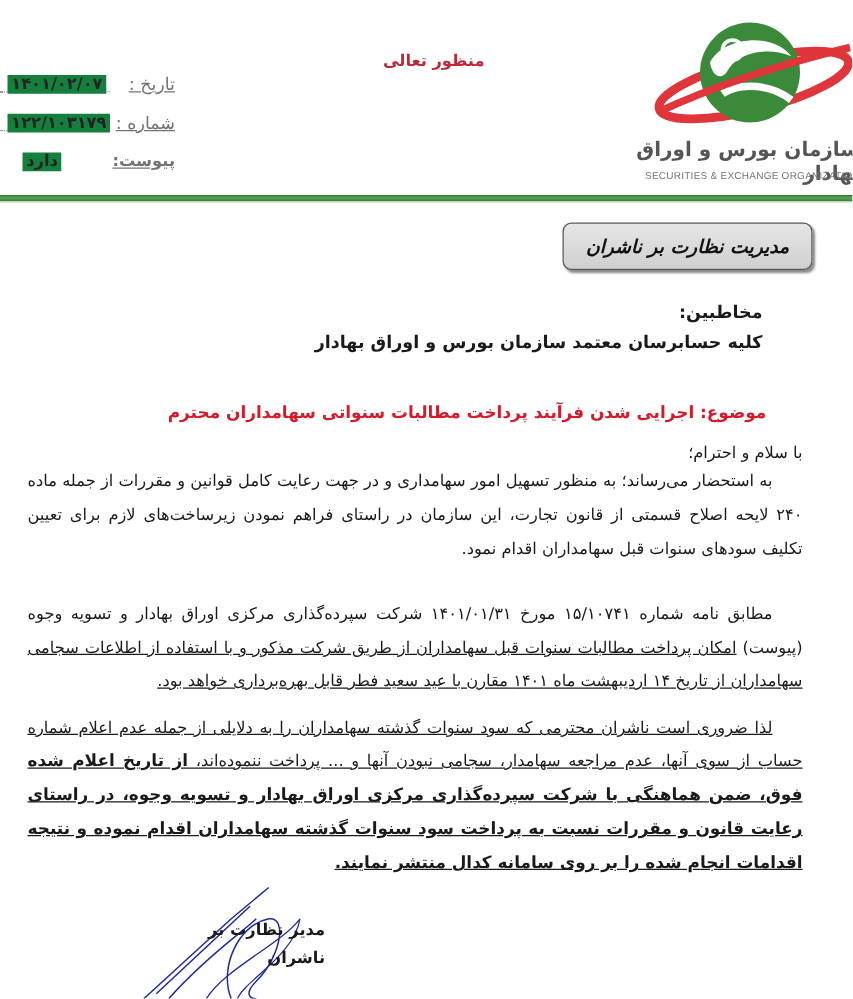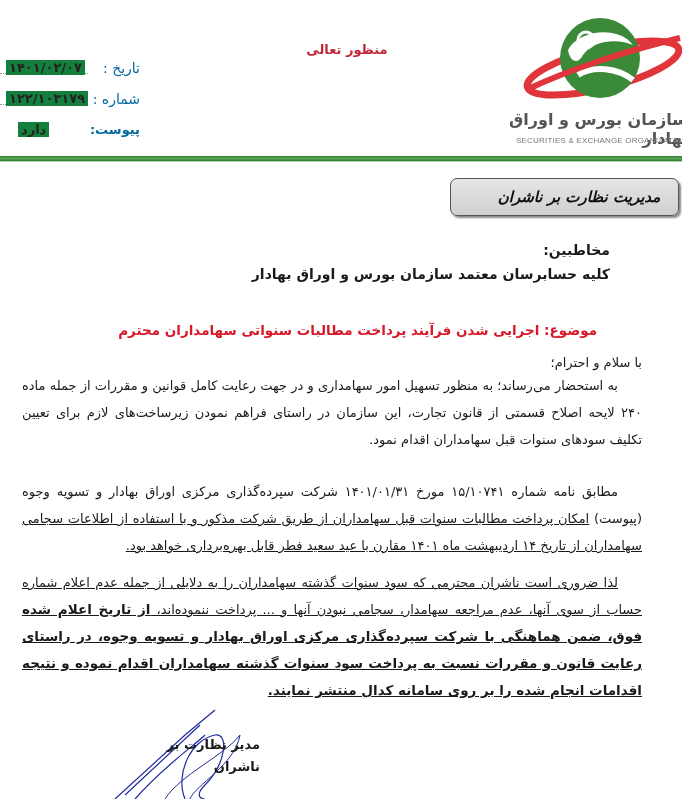--- a/index.html
+++ b/index.html
@@ -5,43 +5,43 @@
   html, body { margin: 0; padding: 0; }
   body {
     width: 682px; height: 799px; background: #ffffff; position: relative; overflow: hidden;
     font-family: "DejaVu Sans", sans-serif; color: #1a1a1a;
   }
   .abs { position: absolute; }
 
   
   .bismillah { top: 42px; left: 282px; width: 130px; text-align: center; color: #c0283a; font-weight: bold; font-size: 13px; direction: rtl; }
   .meta-row { position: absolute; left: 0; width: 150px; height: 22px; direction: rtl; }
-  .meta-label { position: absolute; right: 10px; color: #0369a1; font-size: 14px; white-space: nowrap; }
+  .meta-label { position: absolute; right: 10px; color: #737373; font-size: 14px; white-space: nowrap; text-decoration: underline; }
   .meta-dots { position: absolute; right: 62px; left: 0; top: 13px; border-bottom: 1px dotted #999; }
   .meta-value { position: absolute; left: 6px; top: 0; background: #15803d; padding: 0 3px; font-weight: bold; font-size: 13px; color: #222; direction: ltr; }
   .meta-label.bold { font-weight: bold; font-size: 13px; }
 
   
   .logo { top: 10px; left: 508px; width: 174px; height: 140px; }
   .logo-text-fa { position: absolute; top: 100px; left: 0; width: 180px; text-align: right; font-size: 16px; color: #555; direction: rtl; letter-spacing: 1px; font-weight: bold;}
   .logo-text-en { position: absolute; top: 126px; left: 0; width: 180px; text-align: right; font-size: 8px; color: #777; letter-spacing: 0.2px; white-space: nowrap; font-family: "Liberation Sans", sans-serif;}
 
   
   .divider { top: 156px; left: 0; width: 682px; height: 5px; background: linear-gradient(#2f7a2f, #5aa55a 50%, #2f7a2f); border-bottom: 1px solid #b5d6b5; }
 
   
   .dept-box {
     top: 178px; left: 450px; width: 198px; height: 36px; border: 1.5px solid #555; border-radius: 7px;
     background: linear-gradient(#e6e6e6, #cfcfcf); box-shadow: 2px 2px 2px #888; text-align: center;
-    font-weight: bold; font-style: italic; font-size: 15px; line-height: 36px; direction: rtl; color: #111; padding-left: 29px;
+    font-weight: bold; font-style: italic; font-size: 15px; line-height: 36px; direction: rtl; color: #111;
   }
 
   
   .addressees { top: 238px; right: 72px; direction: rtl; text-align: right; font-weight: bold; font-size: 14px; line-height: 24px; }
-  .subject { top: 322px; right: 85px; direction: rtl; text-align: right; font-weight: bold; font-size: 13.5px; color: #d7192a; white-space: nowrap;}
+  .subject { top: 322px; right: 69px; direction: rtl; text-align: right; font-weight: bold; font-size: 13.5px; color: #d7192a; white-space: nowrap;}
 
   .greeting { top: 355px; right: 40px; direction: rtl; font-size: 13px; }
 
   .para { position: absolute; left: 22px; right: 40px; direction: rtl; text-align: justify; font-size: 13px; line-height: 27px; text-align-last: right; }
   .para1 { top: 372px; text-indent: 24px; }
   .para2 { top: 478px; text-indent: 24px; }
   .para3 { top: 569px; text-indent: 24px; text-decoration: underline; }
   .u { text-decoration: underline; }
   .b { font-weight: bold; font-size: 13.5px; }
 

